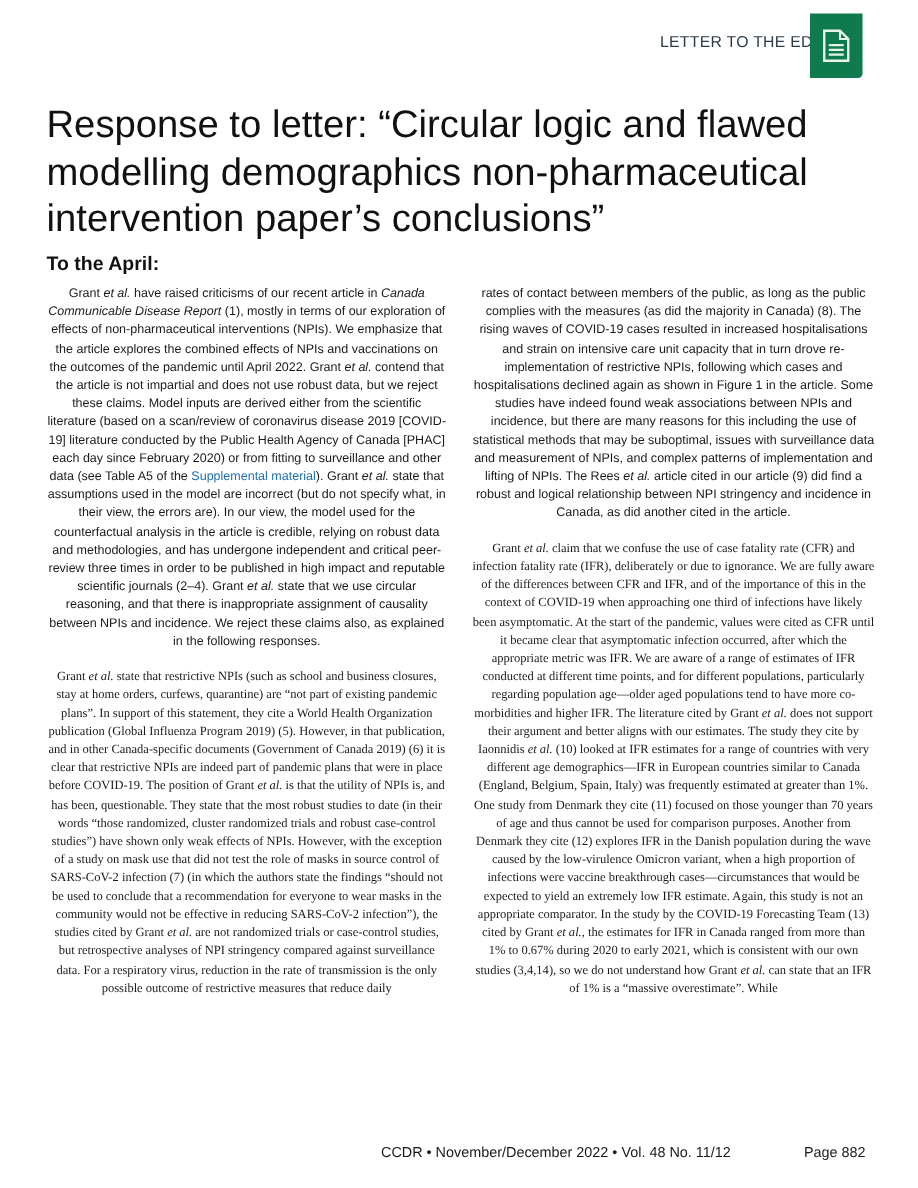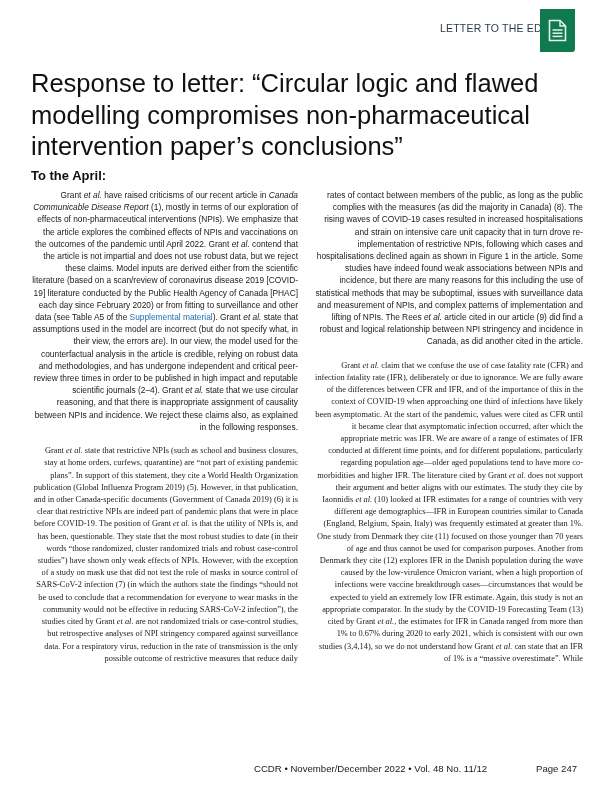--- a/index.html
+++ b/index.html
@@ -8,21 +8,21 @@
   .header-label { position: absolute; left: 395px; top: 22px; font-size: 10.5px;
                   letter-spacing: 0.2px; color: #2b3a4a; font-weight: normal; margin-left: 45px; }
   .header-icon-box { position: absolute; left: 540px; top: 9px; width: 35px; height: 43px;
                      background: #0e7a4e; border-bottom-right-radius: 3px; }
   .header-icon-box svg { position: absolute; left: 8px; top: 10px; }
   .title { position: absolute; left: 31px; top: 68px; width: 540px; margin: 0;
            font-size: 25.5px; line-height: 31.5px; font-weight: normal; color: #111; }
   .salutation { position: absolute; left: 31px; top: 168px; margin: 0;
                 font-size: 13px; font-weight: bold; color: #111; }
   .col { position: absolute; top: 189px; width: 267px; font-size: 8.35px; line-height: 12.2px;
-         color: #1a1a1a; text-align: right; }
+         color: #1a1a1a; text-align: center; }
   .col-left { left: 31px; }
   .col-right { left: 315px; width: 268px; }
   .col p { margin: 0 0 12.2px 0; }
   .col p:last-child { margin-bottom: 15px; font-family: Liberation Serif, serif; }
   .link { color: #1e6fb5; }
   .footer { position: absolute; top: 763px; font-size: 9.6px; color: #1a1a1a; }
   .footer-journal { left: 254px; }
   .footer-page { left: 536px; }
   i { font-style: italic; }
 </style>
@@ -33,27 +33,27 @@
 <div class="header-icon-box">
   <svg width="19" height="23" viewBox="0 0 19 23">
     <path d="M1.5 1.5 H12 L17.5 7 V21.5 H1.5 Z" fill="none" stroke="#e8f3ec" stroke-width="1.6"></path>
     <path d="M12 1.5 V7 H17.5" fill="none" stroke="#e8f3ec" stroke-width="1.4"></path>
     <line x1="4.5" y1="11" x2="14.5" y2="11" stroke="#e8f3ec" stroke-width="1.5"></line>
     <line x1="4.5" y1="14.2" x2="14.5" y2="14.2" stroke="#e8f3ec" stroke-width="1.5"></line>
     <line x1="4.5" y1="17.4" x2="14.5" y2="17.4" stroke="#e8f3ec" stroke-width="1.5"></line>
   </svg>
 </div>
 
-<h1 class="title">Response to letter: “Circular logic and flawed modelling compromises non-pharmaceutical intervention paper’s conclusions”</h1>
+<h1 class="title">Response to letter: “Circular logic and flawed modelling demographics non-pharmaceutical intervention paper’s conclusions”</h1>
 <h2 class="salutation">To the April:</h2>
 
 <div class="col col-left">
   <p><span>Grant </span><i>et al.</i><span> have raised criticisms of our recent article in </span><i>Canada Communicable Disease Report</i><span> (1), mostly in terms of our exploration of effects of non-pharmaceutical interventions (NPIs). We emphasize that the article explores the combined effects of NPIs and vaccinations on the outcomes of the pandemic until April 2022. Grant </span><i>et al.</i><span> contend that the article is not impartial and does not use robust data, but we reject these claims. Model inputs are derived either from the scientific literature (based on a scan/review of coronavirus disease 2019 [COVID-19] literature conducted by the Public Health Agency of Canada [PHAC] each day since February 2020) or from fitting to surveillance and other data (see Table A5 of the </span><span class="link">Supplemental material</span><span>). Grant </span><i>et al.</i><span> state that assumptions used in the model are incorrect (but do not specify what, in their view, the errors are). In our view, the model used for the counterfactual analysis in the article is credible, relying on robust data and methodologies, and has undergone independent and critical peer-review three times in order to be published in high impact and reputable scientific journals (2–4). Grant </span><i>et al.</i><span> state that we use circular reasoning, and that there is inappropriate assignment of causality between NPIs and incidence. We reject these claims also, as explained in the following responses.</span></p>
   <p><span>Grant </span><i>et al.</i><span> state that restrictive NPIs (such as school and business closures, stay at home orders, curfews, quarantine) are “not part of existing pandemic plans”. In support of this statement, they cite a World Health Organization publication (Global Influenza Program 2019) (5). However, in that publication, and in other Canada-specific documents (Government of Canada 2019) (6) it is clear that restrictive NPIs are indeed part of pandemic plans that were in place before COVID-19. The position of Grant </span><i>et al.</i><span> is that the utility of NPIs is, and has been, questionable. They state that the most robust studies to date (in their words “those randomized, cluster randomized trials and robust case-control studies”) have shown only weak effects of NPIs. However, with the exception of a study on mask use that did not test the role of masks in source control of SARS-CoV-2 infection (7) (in which the authors state the findings “should not be used to conclude that a recommendation for everyone to wear masks in the community would not be effective in reducing SARS-CoV-2 infection”), the studies cited by Grant </span><i>et al.</i><span> are not randomized trials or case-control studies, but retrospective analyses of NPI stringency compared against surveillance data. For a respiratory virus, reduction in the rate of transmission is the only possible outcome of restrictive measures that reduce daily</span></p>
 </div>
 
 <div class="col col-right">
   <p><span>rates of contact between members of the public, as long as the public complies with the measures (as did the majority in Canada) (8). The rising waves of COVID-19 cases resulted in increased hospitalisations and strain on intensive care unit capacity that in turn drove re-implementation of restrictive NPIs, following which cases and hospitalisations declined again as shown in Figure 1 in the article. Some studies have indeed found weak associations between NPIs and incidence, but there are many reasons for this including the use of statistical methods that may be suboptimal, issues with surveillance data and measurement of NPIs, and complex patterns of implementation and lifting of NPIs. The Rees </span><i>et al.</i><span> article cited in our article (9) did find a robust and logical relationship between NPI stringency and incidence in Canada, as did another cited in the article.</span></p>
   <p><span>Grant </span><i>et al.</i><span> claim that we confuse the use of case fatality rate (CFR) and infection fatality rate (IFR), deliberately or due to ignorance. We are fully aware of the differences between CFR and IFR, and of the importance of this in the context of COVID-19 when approaching one third of infections have likely been asymptomatic. At the start of the pandemic, values were cited as CFR until it became clear that asymptomatic infection occurred, after which the appropriate metric was IFR. We are aware of a range of estimates of IFR conducted at different time points, and for different populations, particularly regarding population age—older aged populations tend to have more co-morbidities and higher IFR. The literature cited by Grant </span><i>et al.</i><span> does not support their argument and better aligns with our estimates. The study they cite by Iaonnidis </span><i>et al.</i><span> (10) looked at IFR estimates for a range of countries with very different age demographics—IFR in European countries similar to Canada (England, Belgium, Spain, Italy) was frequently estimated at greater than 1%. One study from Denmark they cite (11) focused on those younger than 70 years of age and thus cannot be used for comparison purposes. Another from Denmark they cite (12) explores IFR in the Danish population during the wave caused by the low-virulence Omicron variant, when a high proportion of infections were vaccine breakthrough cases—circumstances that would be expected to yield an extremely low IFR estimate. Again, this study is not an appropriate comparator. In the study by the COVID-19 Forecasting Team (13) cited by Grant </span><i>et al.</i><span>, the estimates for IFR in Canada ranged from more than 1% to 0.67% during 2020 to early 2021, which is consistent with our own studies (3,4,14), so we do not understand how Grant </span><i>et al.</i><span> can state that an IFR of 1% is a “massive overestimate”. While</span></p>
 </div>
 
 <div class="footer footer-journal">CCDR • November/December 2022 • Vol. 48 No. 11/12</div>
-<div class="footer footer-page">Page 247</div>
+<div class="footer footer-page">Page 882</div>
 
 </body></html>

